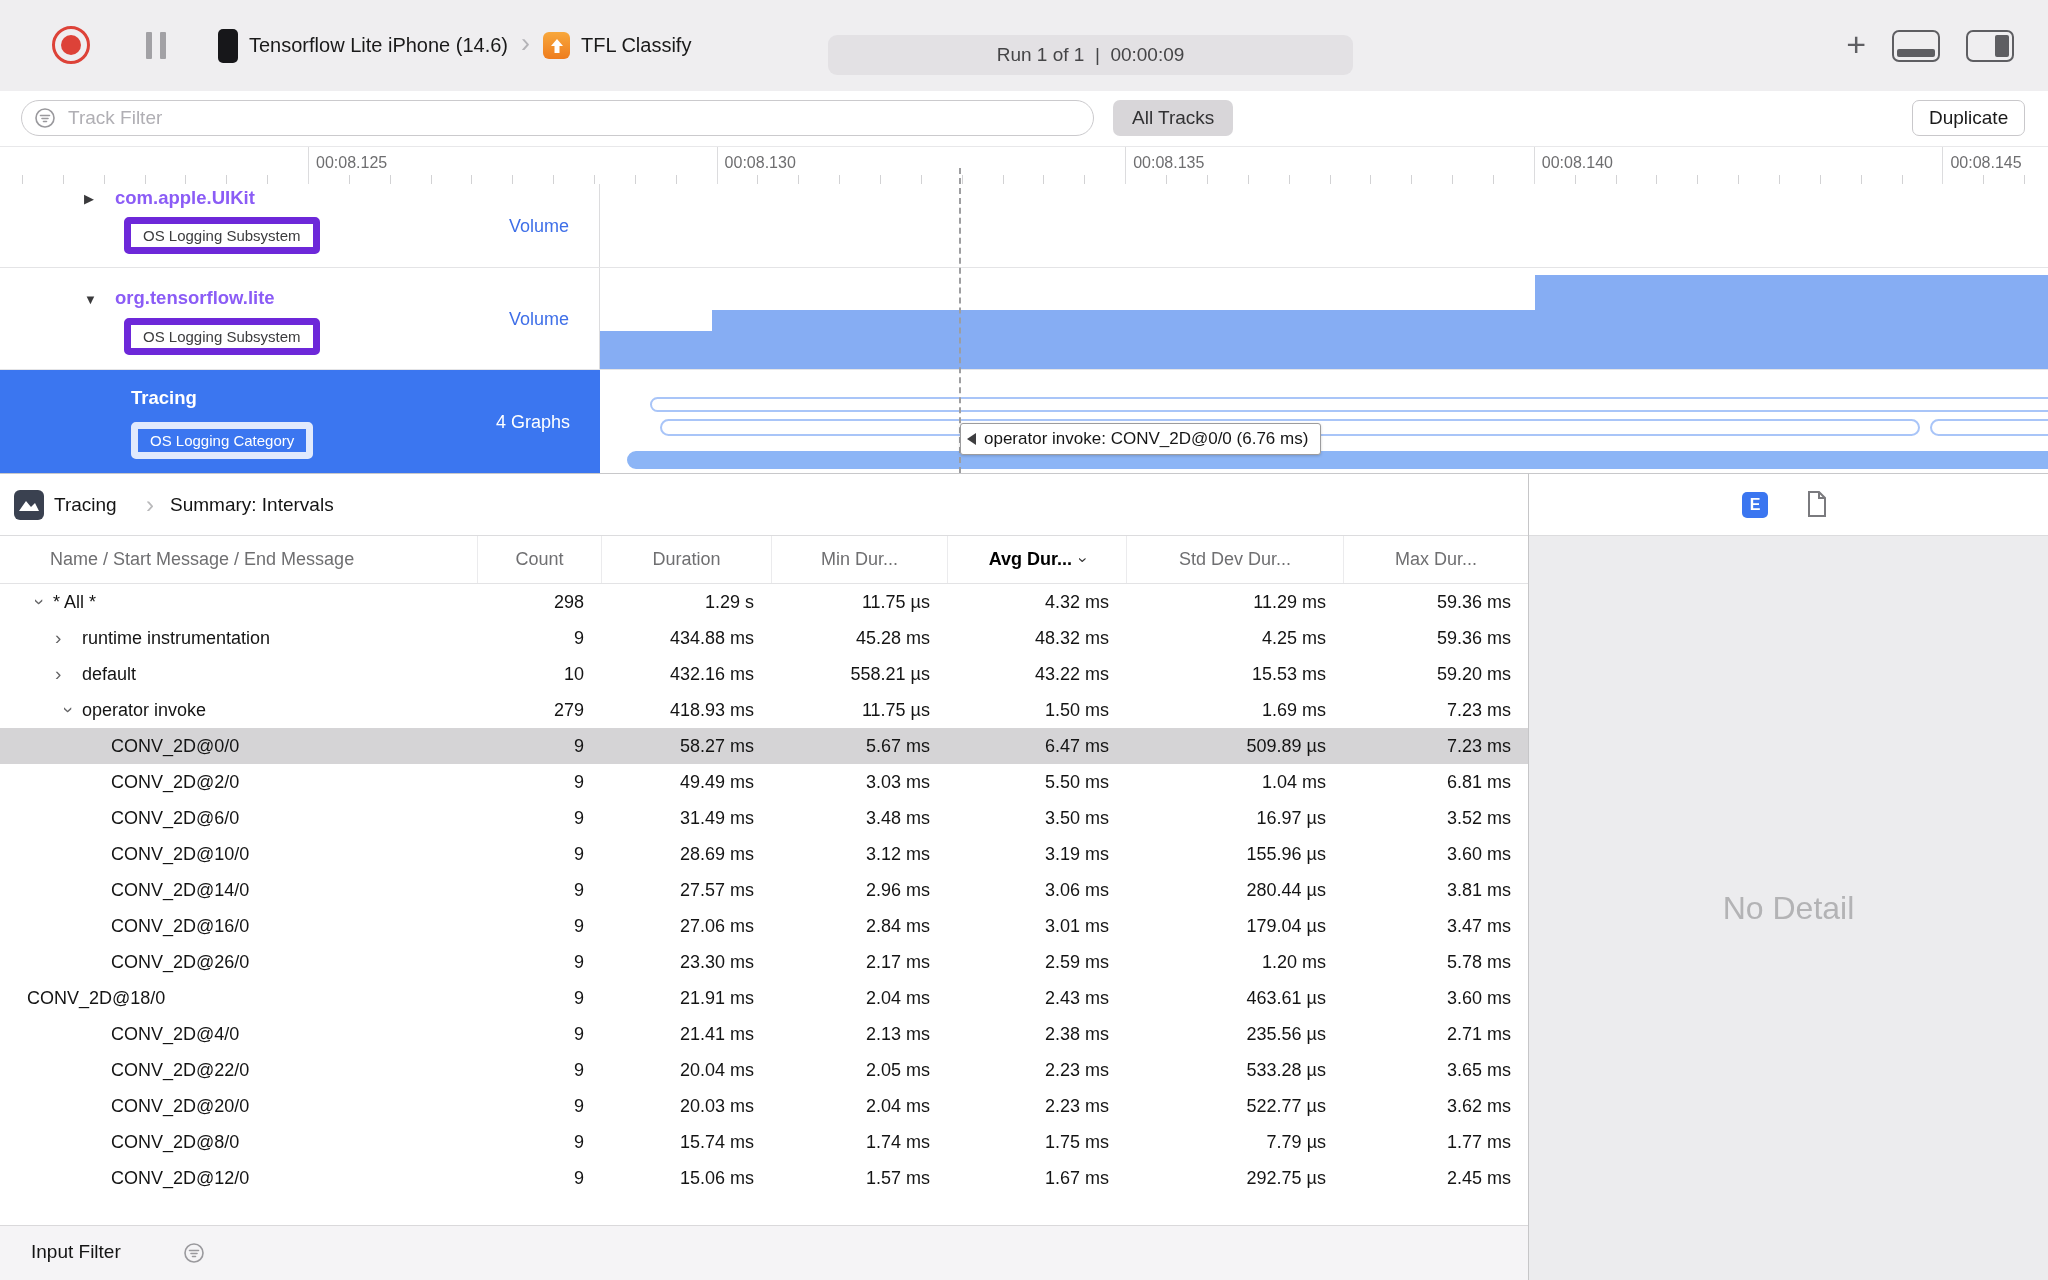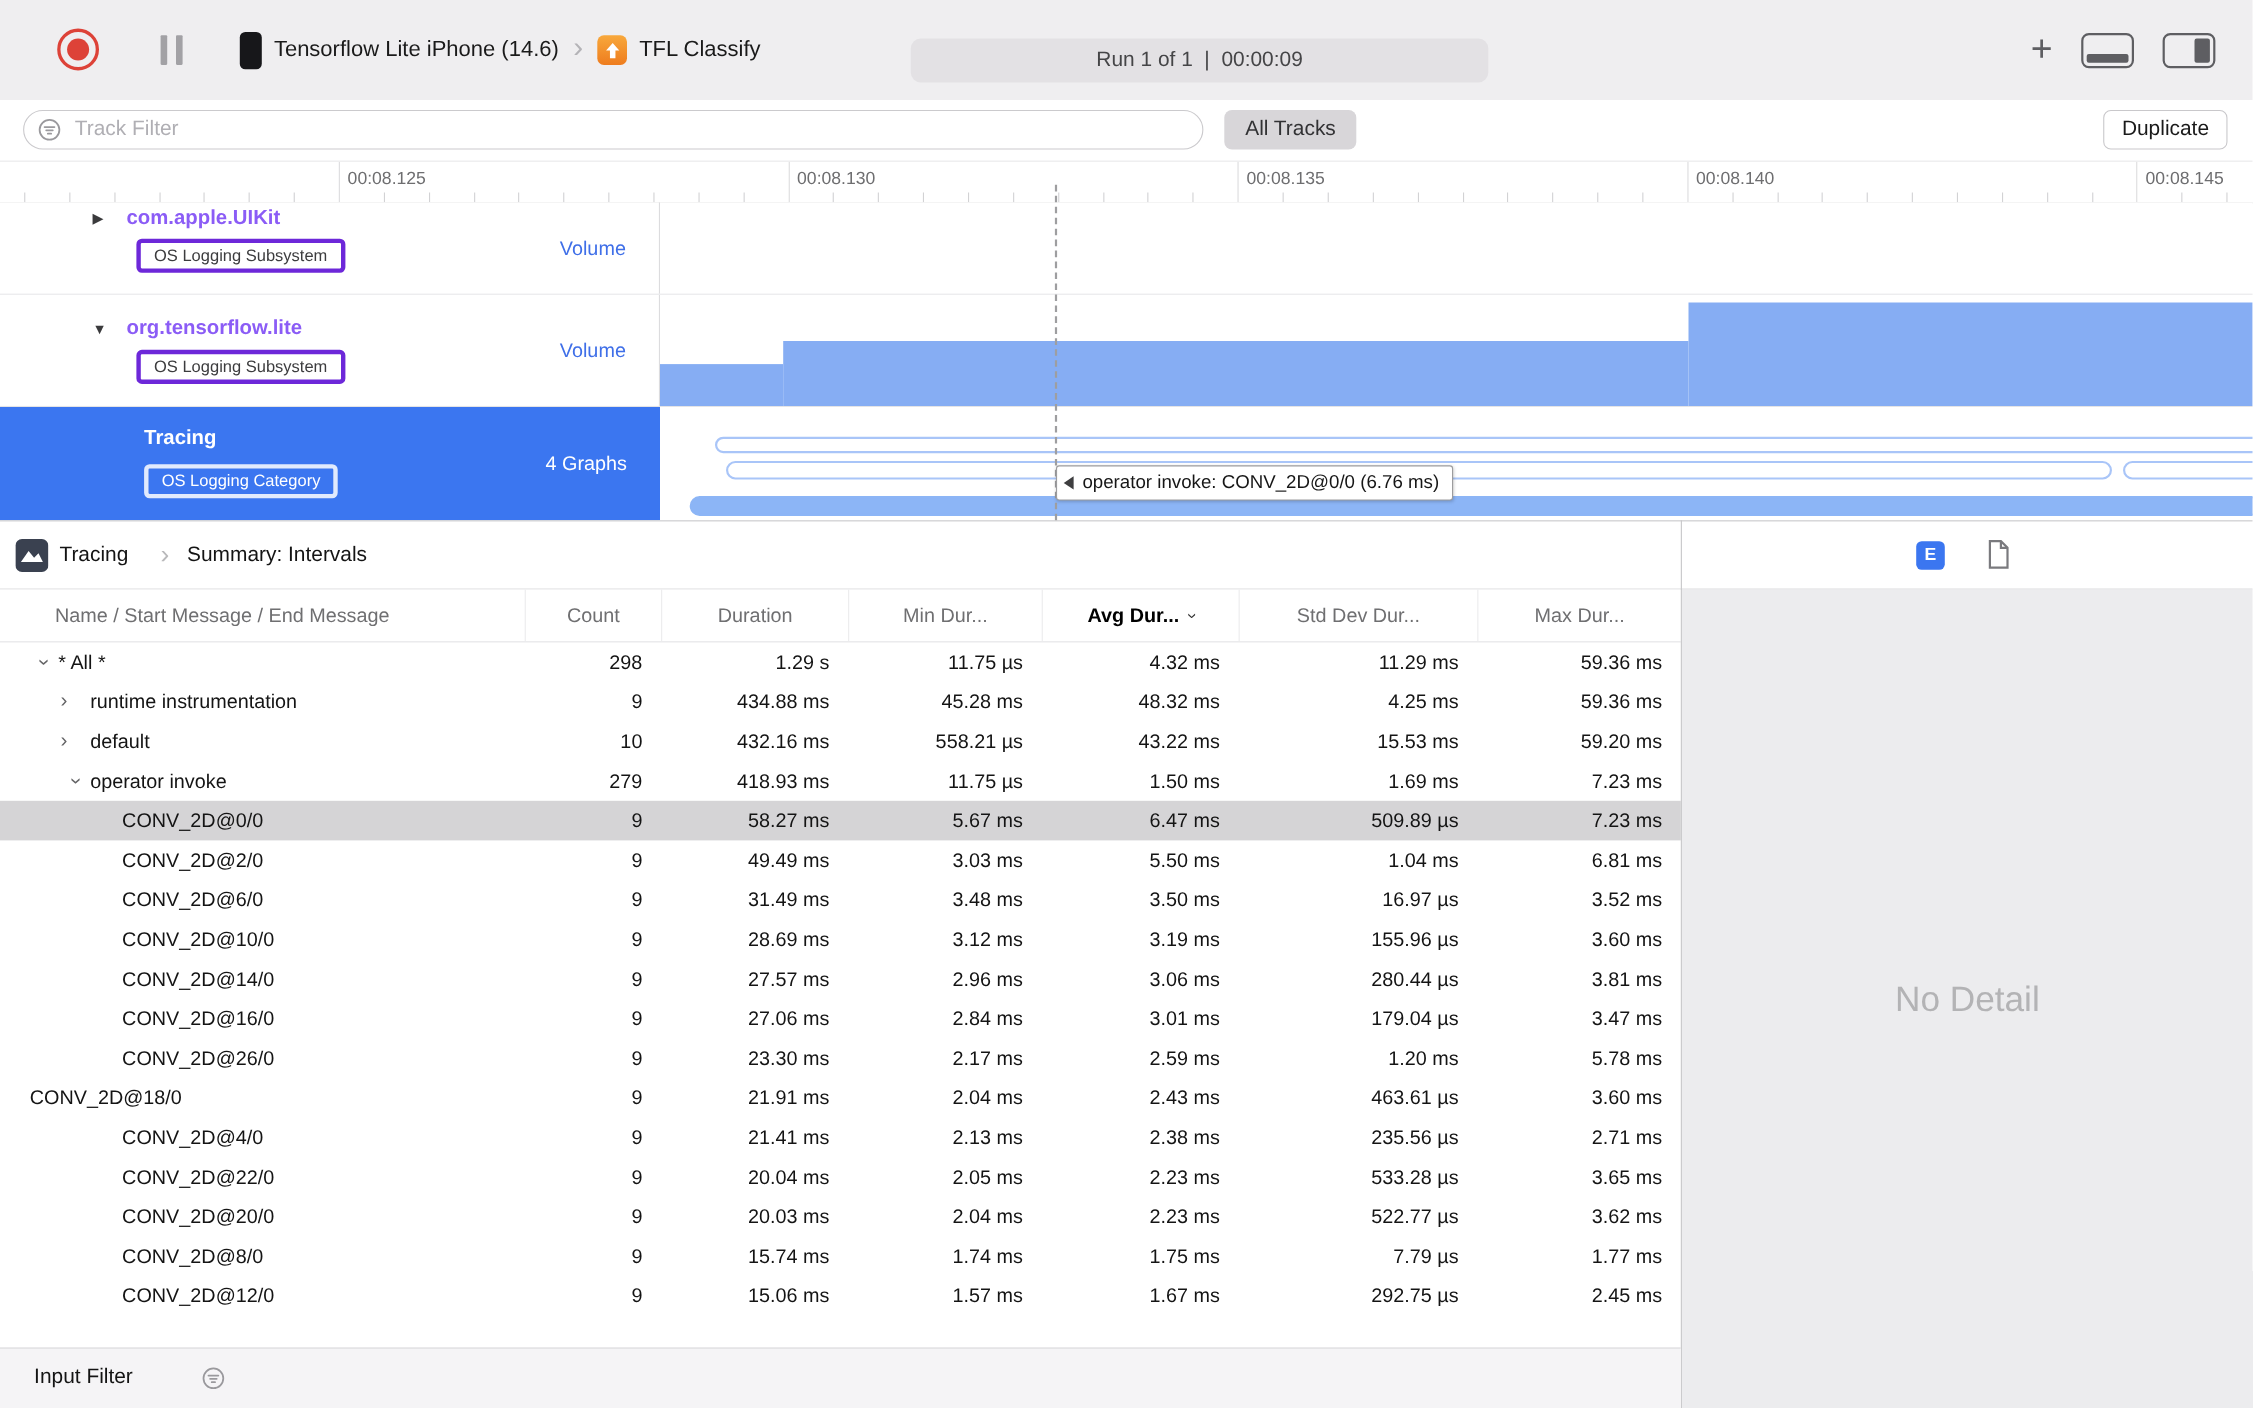--- a/index.html
+++ b/index.html
@@ -55,21 +55,21 @@
   .track-3{top:370px;height:103px;border-bottom:none;}
   .track-label{position:absolute;left:0;top:0;bottom:0;width:600px;border-right:1px solid #dcdcde;box-sizing:border-box;}
   .track-3 .track-label{background:#3b76f0;border-right:none;}
   .tri{position:absolute;left:84px;font-size:13px;color:#3a3a3c;}
   .track-1 .tri{top:7px;}
   .track-2 .tri{top:24px;}
   .tname{position:absolute;left:115px;font-size:18.5px;font-weight:700;color:#8b5cf6;}
   .track-1 .tname{top:3px;}
   .track-2 .tname{top:19px;}
   .track-3 .tname{left:131px;top:17px;color:#fff;}
-  .tbadge{position:absolute;left:124px;border:4px solid #6d28d9;border-radius:5px;padding:3px 12px;
+  .tbadge{position:absolute;left:124px;border:7px solid #6d28d9;border-radius:5px;padding:3px 12px;
           font-size:15px;color:#3c3c3e;background:#fff;white-space:nowrap;}
   .track-1 .tbadge{top:33px;}
   .track-2 .tbadge{top:50px;}
   .track-3 .tbadge{left:131px;top:52px;background:transparent;border-color:rgba(255,255,255,.85);color:#fff;}
   .tmeta{position:absolute;right:30px;top:50%;transform:translateY(-50%);font-size:18px;color:#3f6fe8;}
   .track-3 .tmeta{color:#fff;}
   .track-content{position:absolute;left:600px;right:0;top:0;bottom:0;overflow:hidden;}
   .vseg{position:absolute;background:#86adf3;}
   .cap{position:absolute;border:2px solid #a9c5f8;background:#fff;border-radius:10px;box-sizing:border-box;}
   .cap.filled{background:#8cb5f6;border-color:#8cb5f6;}

